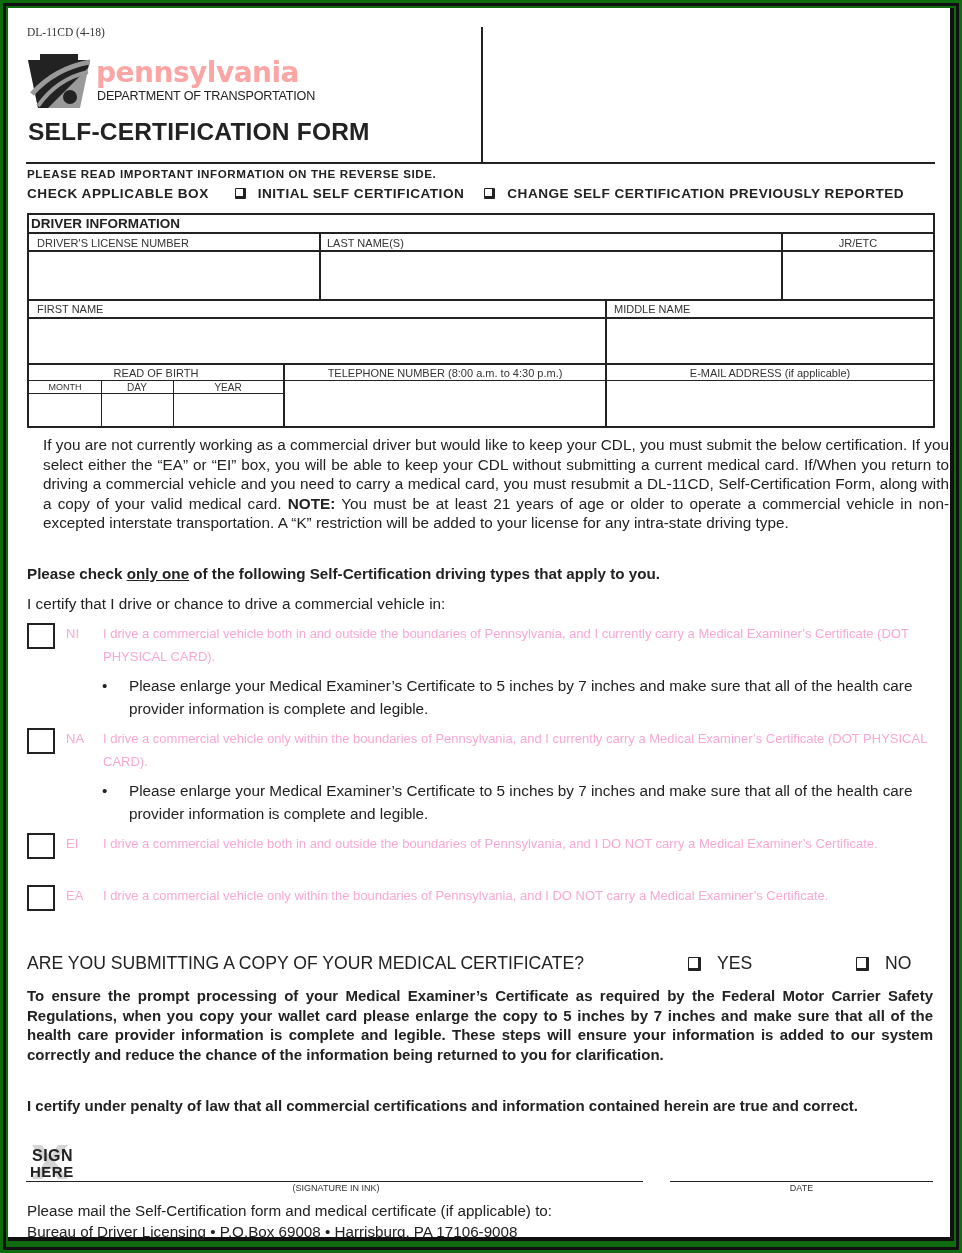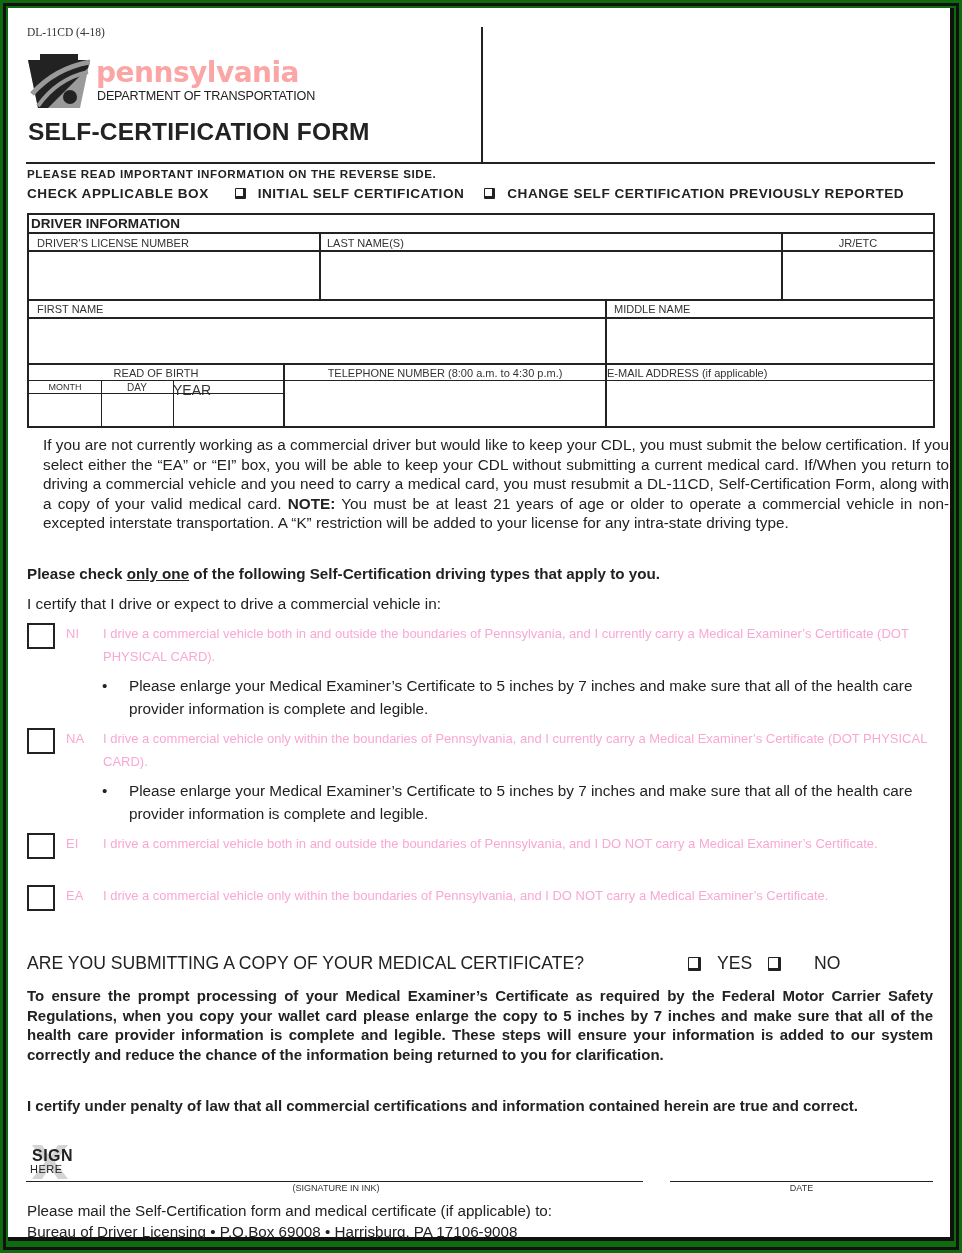--- a/index.html
+++ b/index.html
@@ -91,44 +91,44 @@
   <div class="cell th" style="left:585px;top:88px;">MIDDLE NAME</div>
   <div class="cell" style="left:0;top:102px;width:904px;height:2px;background:#222;"></div>
   <div class="cell" style="left:576px;top:86px;width:2px;height:127px;background:#222;"></div>
   <div class="cell" style="left:0;top:104px;width:576px;height:44px;"></div>
   <div class="cell" style="left:578px;top:104px;width:326px;height:44px;"></div>
   <div class="cell" style="left:0;top:148px;width:904px;height:2px;background:#222;"></div>
 
   <div class="cell th" style="left:0;top:152px;width:254px;text-align:center;">READ OF BIRTH</div>
   <div class="cell" style="left:254px;top:150px;width:2px;height:63px;background:#222;"></div>
   <div class="cell th" style="left:256px;top:152px;width:320px;text-align:center;">TELEPHONE NUMBER (8:00 a.m. to 4:30 p.m.)</div>
-  <div class="cell th" style="left:578px;top:152px;width:326px;text-align:left;">E-MAIL ADDRESS (if applicable)</div>
+  <div class="cell th" style="left:578px;top:152px;width:326px;text-align:center;">E-MAIL ADDRESS (if applicable)</div>
   <div class="cell" style="left:0;top:165px;width:904px;height:1px;background:#222;"></div>
   <div class="cell" style="left:0;top:167px;width:72px;text-align:center;font-size:9px;color:#333;">MONTH</div>
   <div class="cell" style="left:72px;top:167px;width:72px;text-align:center;font-size:10px;color:#333;">DAY</div>
-  <div class="cell" style="left:144px;top:167px;width:110px;font-size:14px;color:#333;">YEAR</div>
+  <div class="cell" style="left:144px;top:167px;width:110px;text-align:center;font-size:10px;color:#333;">YEAR</div>
   <div class="cell" style="left:0;top:178px;width:254px;height:1px;background:#222;"></div>
   <div class="cell" style="left:72px;top:166px;width:1px;height:47px;background:#222;"></div>
   <div class="cell" style="left:144px;top:166px;width:1px;height:47px;background:#222;"></div>
   <div class="cell" style="left:0;top:179px;width:72px;height:34px;"></div>
   <div class="cell" style="left:73px;top:179px;width:71px;height:34px;"></div>
   <div class="cell" style="left:145px;top:179px;width:109px;height:34px;"></div>
   <div class="cell" style="left:256px;top:166px;width:320px;height:47px;"></div>
   <div class="cell" style="left:578px;top:166px;width:326px;height:47px;"></div>
 </div>
 
 <div class="abs body-text" style="top:435px;">
   <span>If you are not currently working as a commercial driver but would like to keep your CDL, you must submit the below certification. If you select either the “EA” or “EI” box, you will be able to keep your CDL without submitting a current medical card. If/When you return to driving a commercial vehicle and you need to carry a medical card, you must resubmit a DL-11CD, Self-Certification Form, along with a copy of your valid medical card.</span>
   <b>NOTE:</b>
   <span>You must be at least 21 years of age or older to operate a commercial vehicle in non-excepted interstate transportation. A “K” restriction will be added to your license for any intra-state driving type.</span>
 </div>
 <div class="abs" style="left:27px;top:565px;font-weight:bold;font-size:15.2px;color:#222;white-space:nowrap;">
   <span>Please check </span><u>only one</u><span> of the following Self-Certification driving types that apply to you.</span>
 </div>
-<div class="abs" style="left:27px;top:595px;font-size:15.3px;color:#222;">I certify that I drive or expect to drive a commercial vehicle in:</div>
+<div class="abs" style="left:27px;top:595px;font-size:15.3px;color:#222;">I certify that I drive or chance to drive a commercial vehicle in:</div>
 
 <div class="abs opt" style="top:623px;height:50px;">
   <div class="box"></div>
   <div class="code">NI</div>
   <div class="desc">I drive a commercial vehicle both in and outside the boundaries of Pennsylvania, and I currently carry a Medical Examiner’s Certificate (DOT PHYSICAL CARD).</div>
 </div>
 <div class="abs bullet" style="left:102px;top:675px;width:830px;">
   <span class="dot">•</span>
   <span class="txt">Please enlarge your Medical Examiner’s Certificate to 5 inches by 7 inches and make sure that all of the health care provider information is complete and legible.</span>
 </div>
@@ -153,34 +153,34 @@
   <div class="box"></div>
   <div class="code">EA</div>
   <div class="desc">I drive a commercial vehicle only within the boundaries of Pennsylvania, and I DO NOT carry a Medical Examiner’s Certificate.</div>
 </div>
 
 <div class="abs q">ARE YOU SUBMITTING A COPY OF YOUR MEDICAL CERTIFICATE?</div>
 <div class="abs yn" style="left:688px;">
   <span class="ck3d"></span>
   <span>YES</span>
 </div>
-<div class="abs yn" style="left:768px;gap:17px;">
+<div class="abs yn" style="left:856px;">
   <span class="ck3d"></span>
   <span>NO</span>
 </div>
 
 <div class="abs bold-par" style="top:986px;">To ensure the prompt processing of your Medical Examiner’s Certificate as required by the Federal Motor Carrier Safety Regulations, when you copy your wallet card please enlarge the copy to 5 inches by 7 inches and make sure that all of the health care provider information is complete and legible. These steps will ensure your information is added to our system correctly and reduce the chance of the information being returned to you for clarification.</div>
 <div class="abs bold-par" style="top:1096px;text-align:left;">I certify under penalty of law that all commercial certifications and information contained herein are true and correct.</div>
 
 <div class="abs sign">
   <svg class="abs" style="left:0;top:0;" width="40" height="38" viewBox="0 0 40 38">
     <path d="M2,2 L12,2 L20,14 L28,2 L38,2 L25,19 L38,36 L28,36 L20,24 L12,36 L2,36 L15,19 Z" fill="#d4d4d4"></path>
   </svg>
   <div class="abs" style="left:2px;top:4px;font-weight:bold;font-size:16px;color:#222;letter-spacing:0.5px;">SIGN</div>
-  <div class="abs" style="left:0;top:20px;font-weight:normal;font-size:11px;color:#222;letter-spacing:0.5px;">HERE</div>
+  <div class="abs" style="left:0;top:20px;font-weight:bold;font-size:15px;color:#222;letter-spacing:0.5px;">HERE</div>
 </div>
 <div class="abs" style="left:80px;top:1150px;width:560px;height:30px;"></div>
 <div class="abs sigline"></div>
 <div class="abs small" style="left:26px;top:1183px;width:620px;text-align:center;">(SIGNATURE IN INK)</div>
 <div class="abs" style="left:670px;top:1150px;width:263px;height:30px;"></div>
 <div class="abs dateline"></div>
 <div class="abs small" style="left:670px;top:1183px;width:263px;text-align:center;">DATE</div>
 
 <div class="abs mail" style="top:1202px;">Please mail the Self-Certification form and medical certificate (if applicable) to:</div>
 <div class="abs mail" style="top:1223px;">Bureau of Driver Licensing • P.O.Box 69008 • Harrisburg, PA  17106-9008</div>

